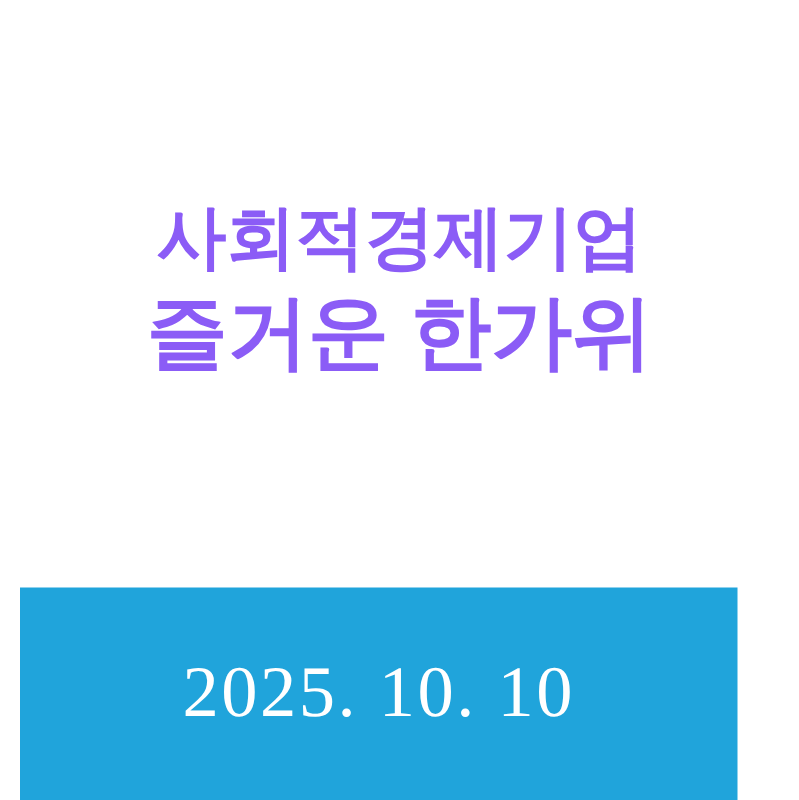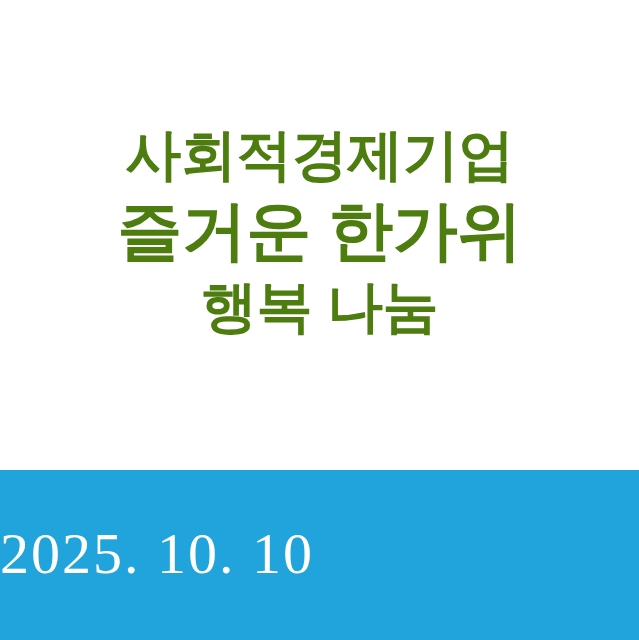--- a/index.html
+++ b/index.html
@@ -31,43 +31,43 @@
     align-items: center;
     justify-content: center;
     box-sizing: border-box;
     padding-bottom: 8px;
   }
 
   .headline-line {
     display: block;
     width: 100%;
     text-align: center;
-    color: #4d7c0f;
+    color: #8b5cf6;
     font-family: "Liberation Sans", "DejaVu Sans", sans-serif;
     font-weight: 700;
     letter-spacing: -0.5px;
     line-height: 1.26;
     white-space: pre;
   }
 
   .headline-line.line-1 { font-size: 56px; }
   .headline-line.line-2 { font-size: 65px; }
   .headline-line.line-3 { font-size: 56px; }
 
   
   .date-banner {
     position: absolute;
-    left: 0;
+    left: 16px;
     top: 470px;
-    width: 639px;
+    width: 574px;
     height: 170px;
     background: #20a4db;
     display: flex;
     align-items: center;
-    justify-content: flex-start;
+    justify-content: center;
   }
 
   .date-text {
     color: #ffffff;
     font-family: "Liberation Serif", "DejaVu Serif", serif;
     font-size: 58px;
     font-weight: 400;
     letter-spacing: 2px;
     line-height: 1;
     white-space: pre;
@@ -75,20 +75,19 @@
   }
 </style>
 </head>
 <body>
 
 <div class="card">
 
   <div class="message-block">
     <span class="headline-line line-1">사회적경제기업</span>
     <span class="headline-line line-2">즐거운 한가위</span>
-    <span class="headline-line line-3">행복 나눔</span>
   </div>
 
   <div class="date-banner">
     <span class="date-text">2025. 10. 10</span>
   </div>
 
 </div>
 
 </body></html>

